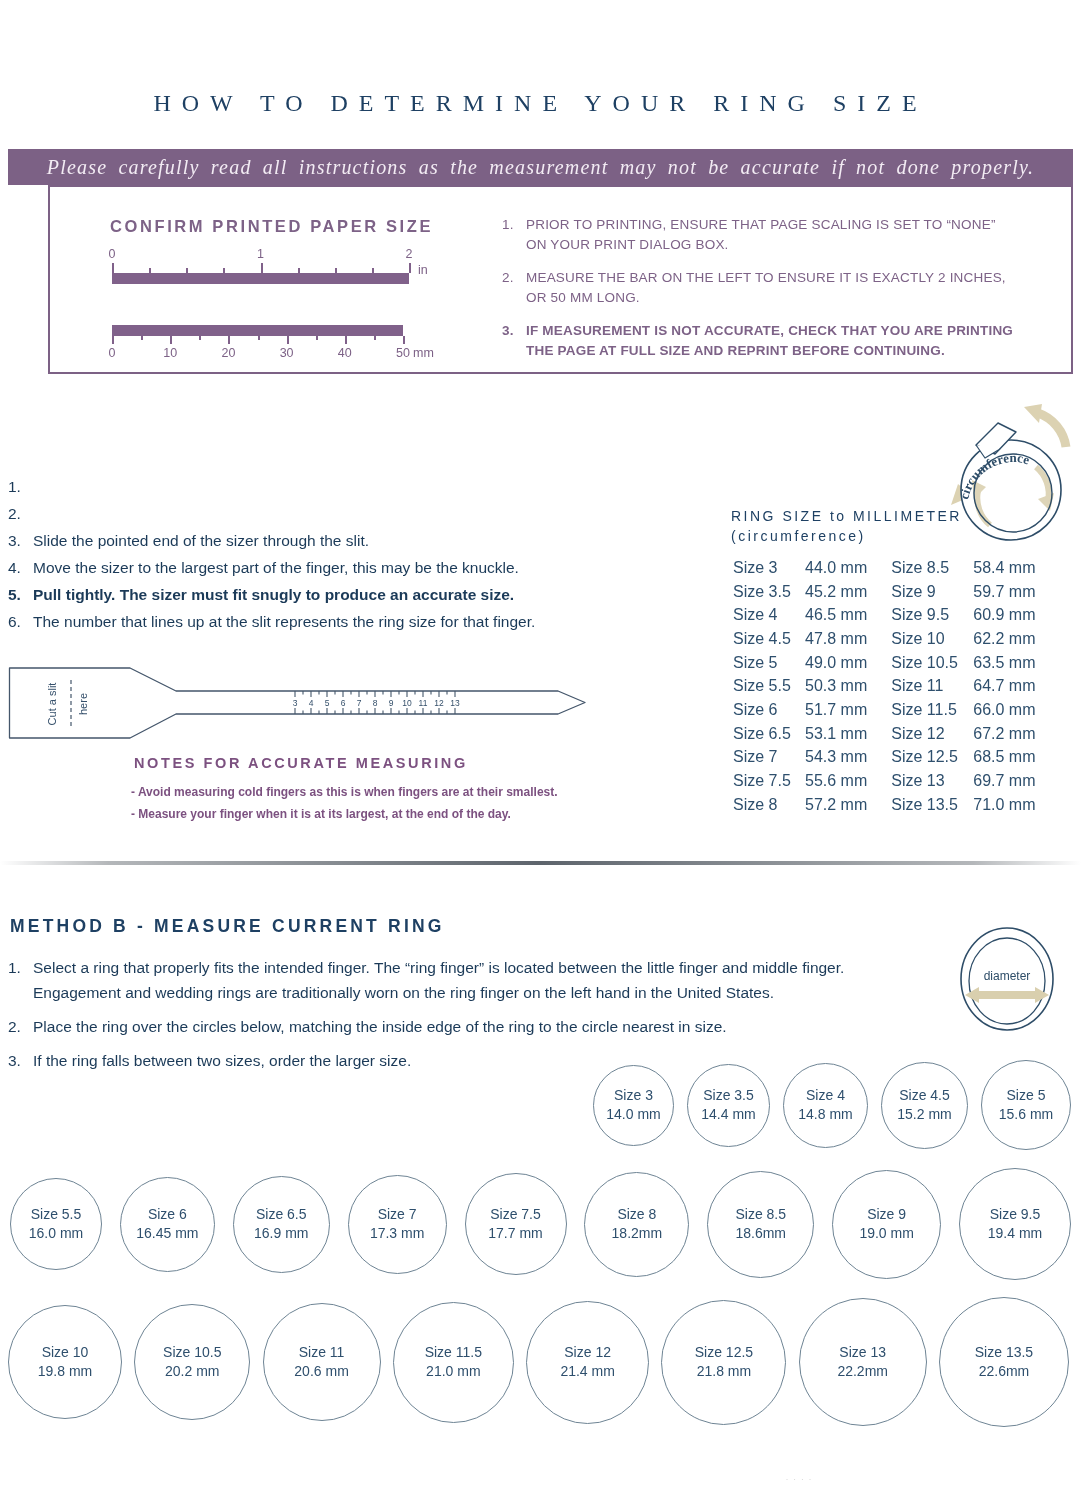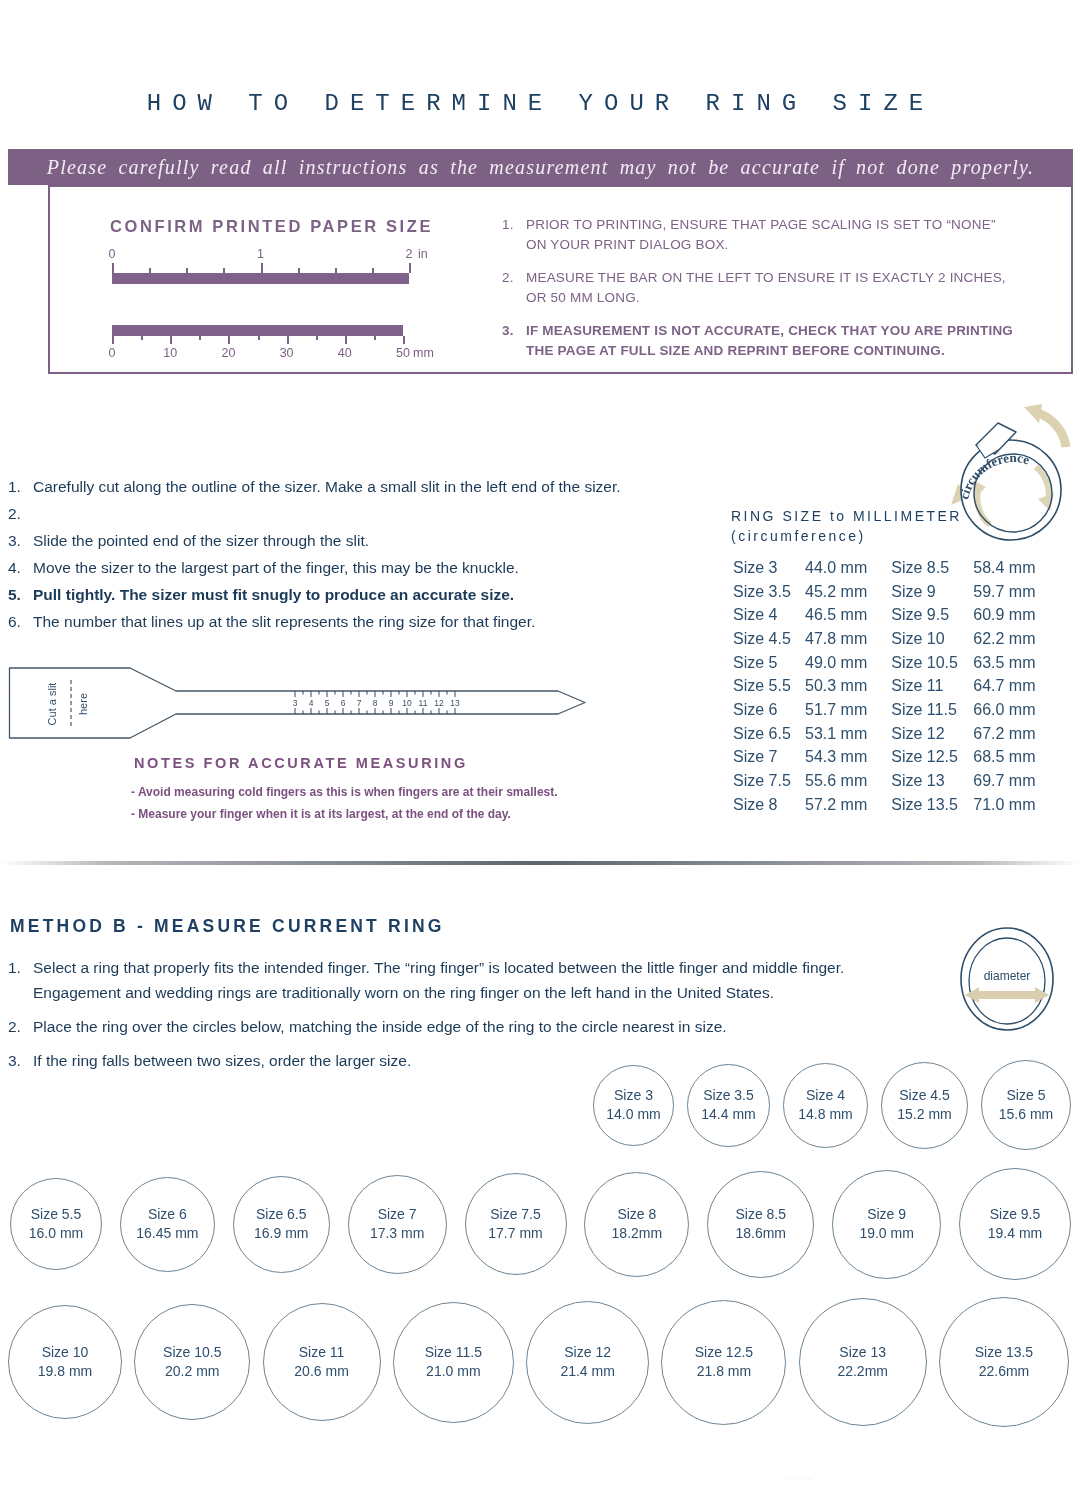--- a/index.html
+++ b/index.html
@@ -4,21 +4,21 @@
 <style>
   :root{
     --plum:#7c6185; --plumBar:#80618a; --navy:#1e4063; --stepNavy:#1b3a58;
     --tableNavy:#2e4f6d; --purpleText:#7d6287; --notesPurple:#7c5180;
     --tan:#d9cfae; --circleStroke:#6e8494;
   }
   html,body{margin:0;padding:0;background:#fff;}
   .page{position:relative;width:1081px;height:1500px;background:#fff;overflow:hidden;
         font-family:"Liberation Sans",sans-serif;}
   .title{position:absolute;top:90px;left:0;right:0;margin:0;text-align:center;
-         font-family:Liberation Mono, monospace;font-weight:400;font-size:24px;
+         font-family:Liberation Serif, serif;font-weight:400;font-size:24px;
          letter-spacing:11px;color:var(--navy);}
   .banner{position:absolute;top:149px;left:8px;right:8px;height:36px;background:var(--plum);
           display:flex;align-items:center;justify-content:center;
           font-family:"Liberation Serif",serif;font-style:italic;font-size:20px;
           letter-spacing:1.2px;word-spacing:5px;color:#f3ecf4;}
   .confirm-box{position:absolute;top:185px;left:8px;right:8px;height:189px;
                border:2px solid var(--plum);background:#fff;box-sizing:border-box;margin-left:40px;}
   .confirm-heading{position:absolute;left:60px;top:30px;font-size:16.5px;font-weight:bold;
                    letter-spacing:2.6px;color:var(--purpleText);}
   .ruler{position:absolute;}
@@ -99,21 +99,21 @@
         <div class="tick" style="left: 37.5%; height: 5px;"></div>
         <div class="tick" style="left: 50%; height: 10px;"></div>
         <div class="tick" style="left: 62.5%; height: 5px;"></div>
         <div class="tick" style="left: 75%; height: 5px;"></div>
         <div class="tick" style="left: 87.5%; height: 5px;"></div>
         <div class="tick" style="left: 100%; height: 10px;"></div>
         <span class="lab" style="left: 0%;">0</span>
         <span class="lab" style="left: 50%;">1</span>
         <span class="lab" style="left: 100%;">2</span>
         <div class="bar"></div>
-        <span class="unit" style="left: calc(100% + 9px); top: 0px;">in</span>
+        <span class="unit" style="left: calc(100% + 9px); top: 16px;">in</span>
       </div>
     <div class="ruler" id="ruler-mm">
         <div class="bar"></div>
         <div class="tick" style="left: 0%; height: 8px;"></div>
         <div class="tick" style="left: 10%; height: 4px;"></div>
         <div class="tick" style="left: 20%; height: 8px;"></div>
         <div class="tick" style="left: 30%; height: 4px;"></div>
         <div class="tick" style="left: 40%; height: 8px;"></div>
         <div class="tick" style="left: 50%; height: 4px;"></div>
         <div class="tick" style="left: 60%; height: 8px;"></div>
@@ -150,21 +150,20 @@
             <div>IF MEASUREMENT IS NOT ACCURATE, CHECK THAT YOU ARE PRINTING</div>
             <div>THE PAGE AT FULL SIZE AND REPRINT BEFORE CONTINUING.</div>
           </div>
         </div>
       </div>
   </div>
 
   <div class="steps" id="method-a-steps">
       <div class="step">
         <span class="num">1.</span>
-        <div>Carefully cut along the outline of the sizer. Make a small slit in the left end of the sizer.</div>
       </div>
       <div class="step">
         <span class="num">2.</span>
       </div>
       <div class="step">
         <span class="num">3.</span>
         <div>Slide the pointed end of the sizer through the slit.</div>
       </div>
       <div class="step">
         <span class="num">4.</span>

